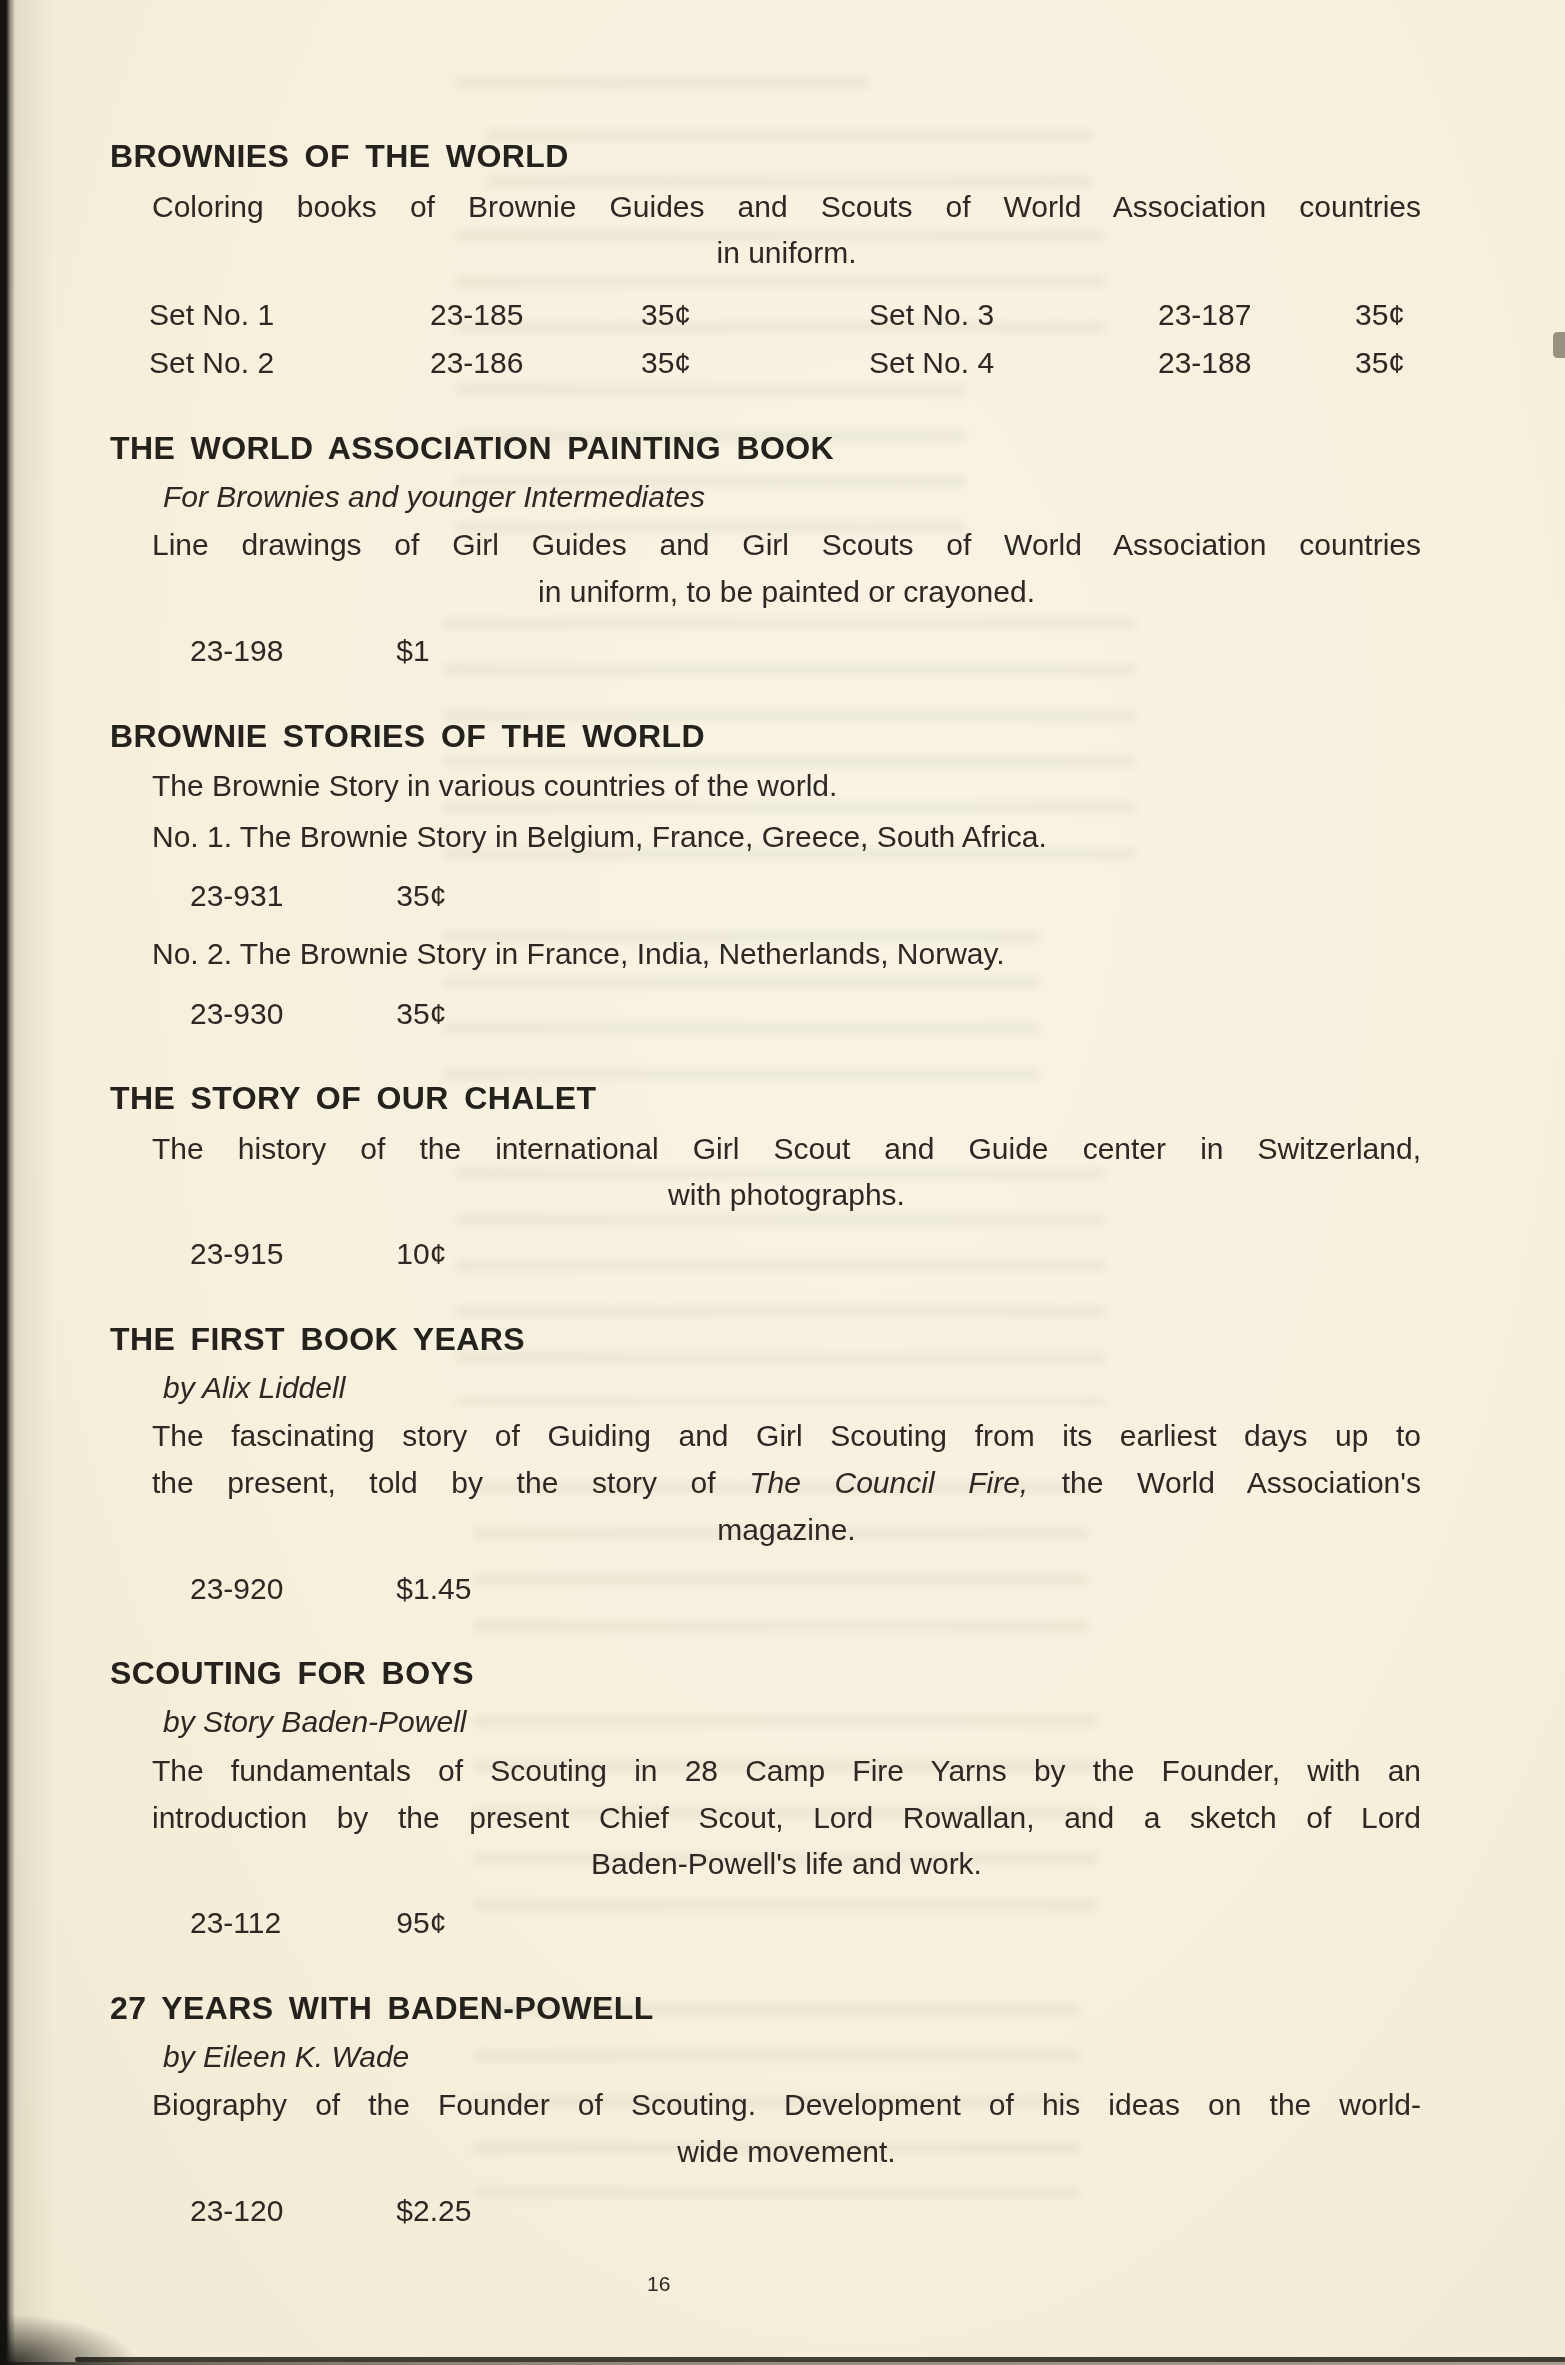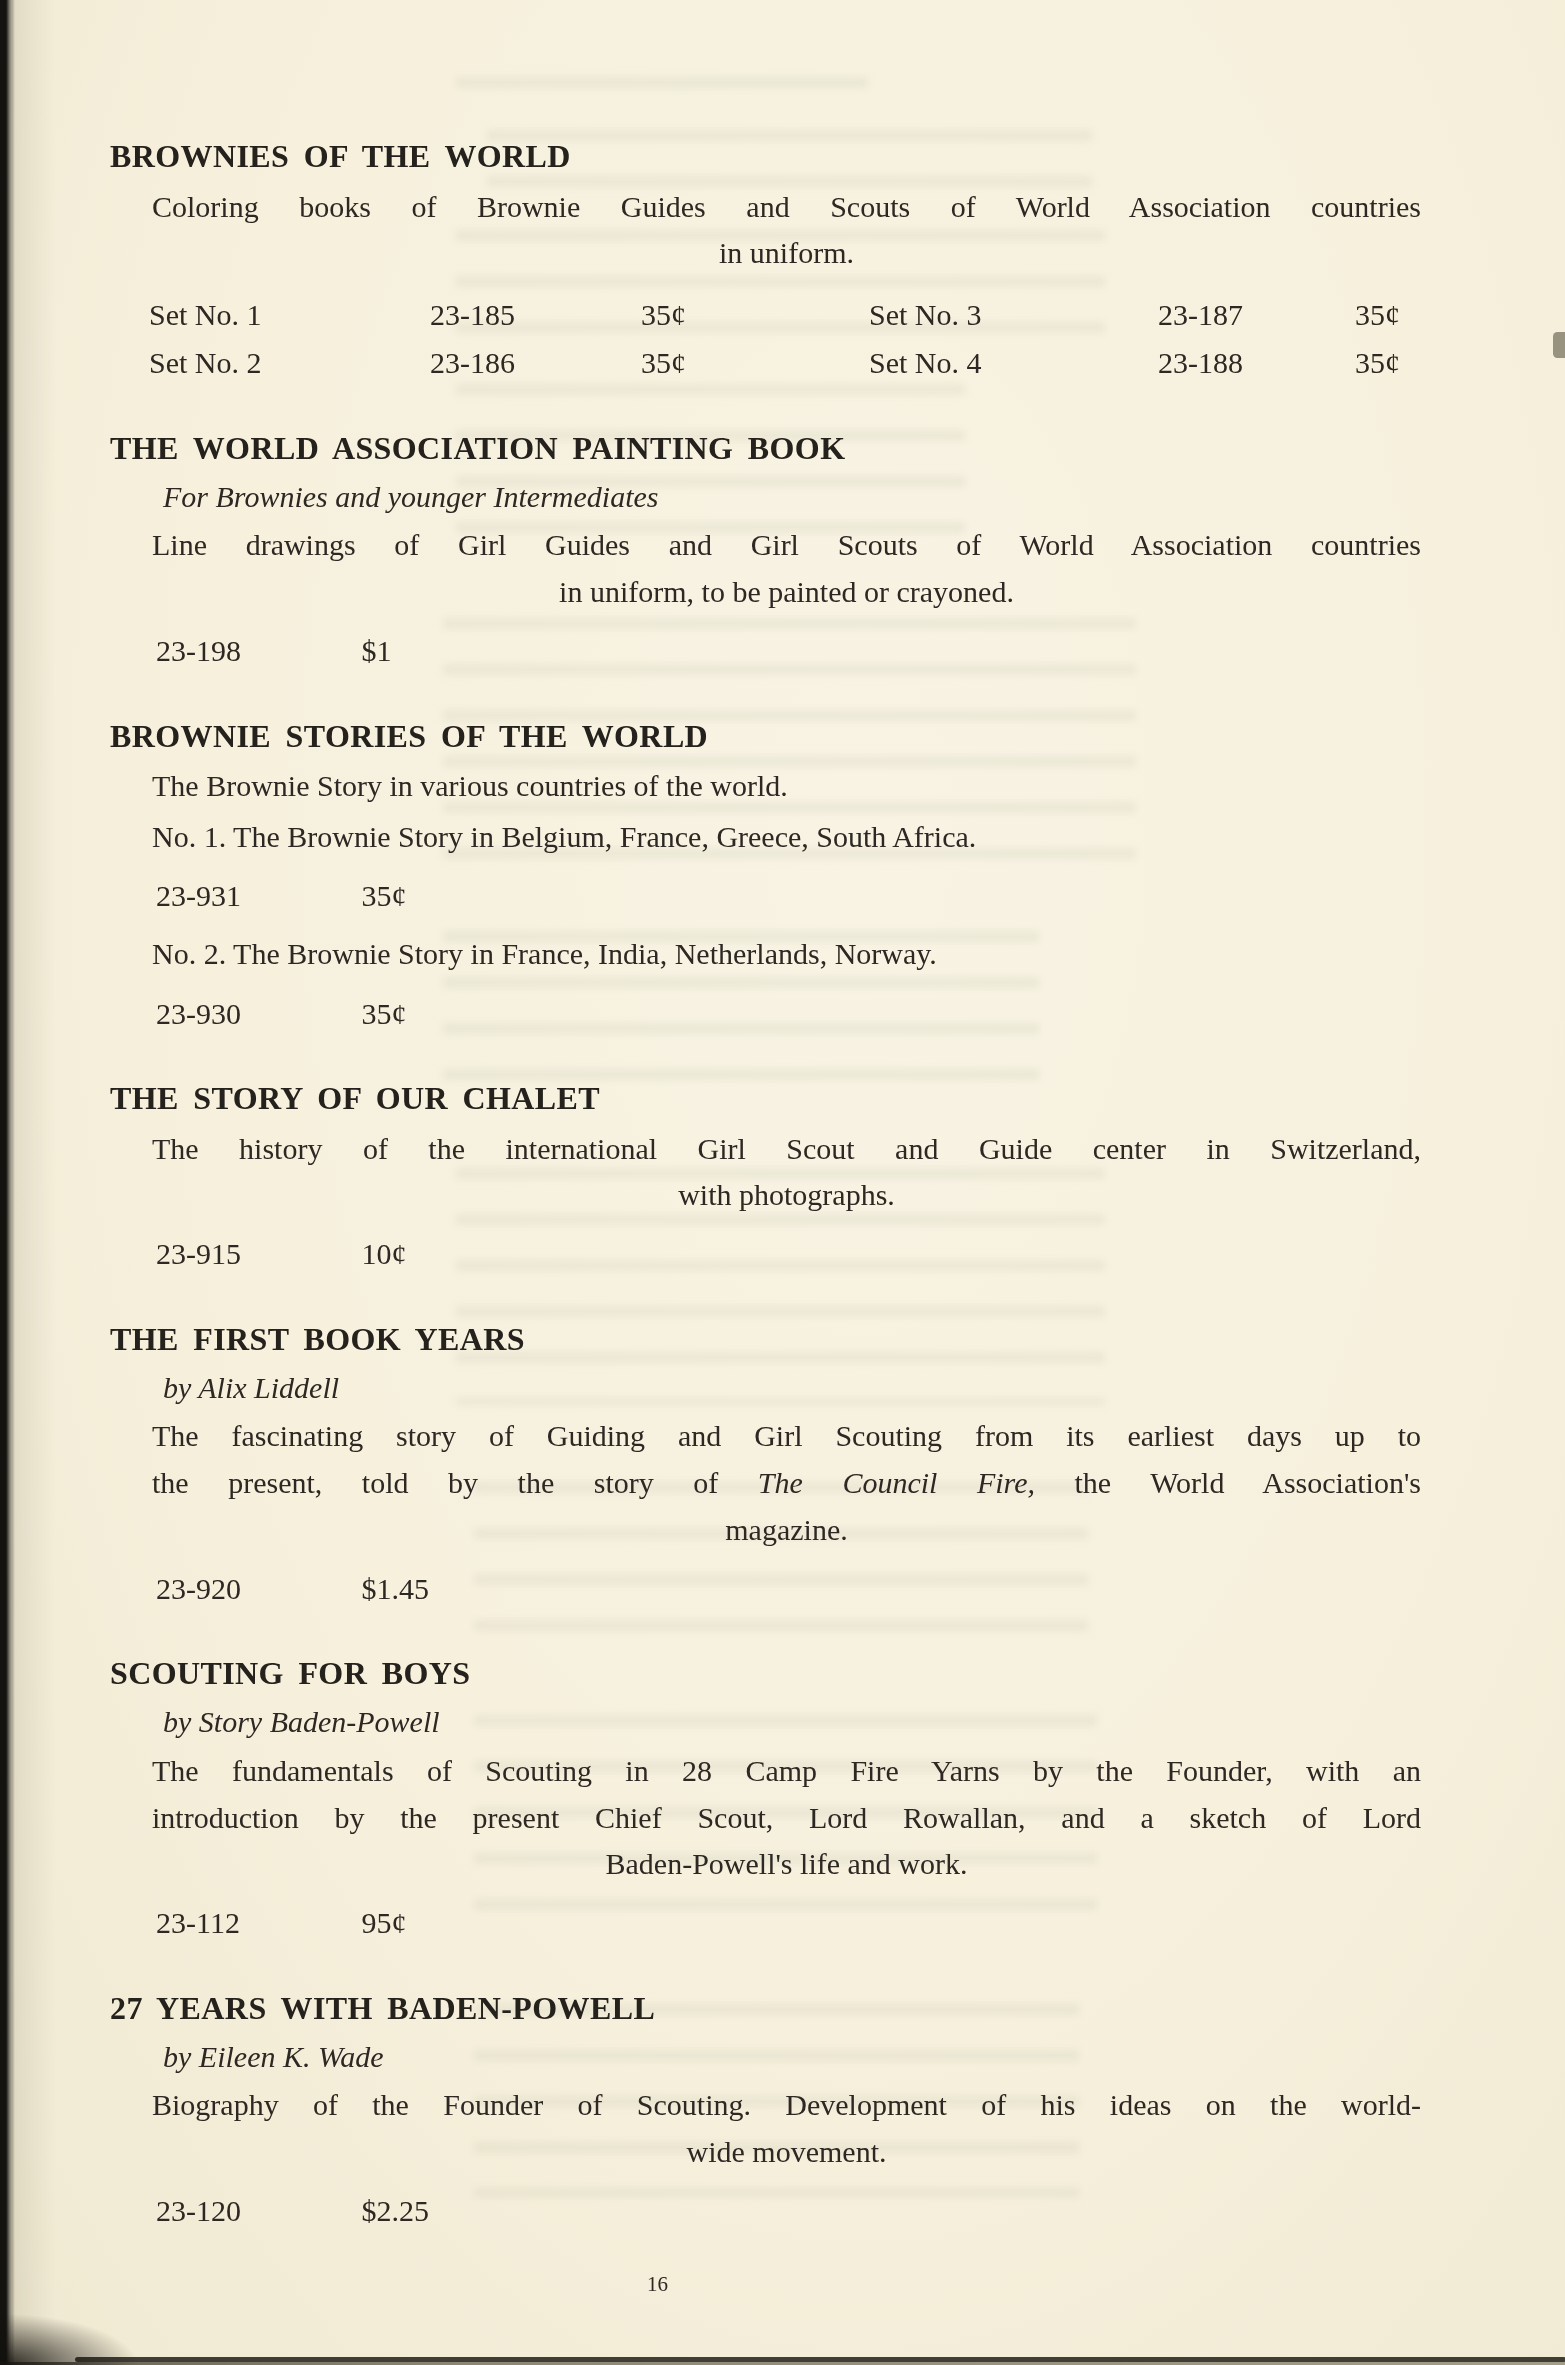--- a/index.html
+++ b/index.html
@@ -2,21 +2,21 @@
 <html style="font-size:14px"><head>
 <meta charset="utf-8">
 <style>
   html,body{margin:0;padding:0;background:#6e6a5e;}
   .page{
     position:relative;
     width:1566px;height:2366px;
     overflow:hidden;
     background:
       radial-gradient(ellipse at 55% 35%, #f8f3e3 0%, #f6f0dd 55%, #f0e9d2 100%);
-    font-family:Liberation Serif, serif;
+    font-family:Liberation Sans, sans-serif;
     color:#2d2823;
   }
   
   .edge-left{position:absolute;left:0;top:0;bottom:0;width:15px;z-index:4;
     background:linear-gradient(90deg,#14130f 0px,#14130f 6.1px,rgba(20,19,15,.5) 9.6px,rgba(20,19,15,0) 15px);}
   .gutter{position:absolute;left:12.3px;top:0;bottom:0;width:44px;z-index:1;
     background:linear-gradient(90deg,rgba(95,85,60,.12),rgba(95,85,60,0));}
   .edge-bottom-line{position:absolute;left:75px;right:0;bottom:4.4px;height:4.4px;z-index:4;
     background:rgba(32,30,24,.85);border-radius:2.6px;}
   .edge-bottom{position:absolute;left:0;right:0;bottom:0;height:4.4px;z-index:4;opacity:.75;
@@ -34,21 +34,21 @@
   section{margin-bottom:37px;}
   .h{margin:0;font-size:32px;font-weight:bold;line-height:1.5;
      letter-spacing:0.4px;word-spacing:6.1px;color:#25211c;}
   .body{margin:3.5px 0 0 42px;font-size:30px;line-height:1.56;}
   .line{display:block;text-align:center;}
   .fill{text-align:justify;text-align-last:justify;}
   .sub{margin:1.8px 0 0 53px;font-size:30px;font-style:italic;line-height:1.5;}
   .sets{display:grid;grid-template-columns:281px 211px 228px 289px 197px auto;
         margin:14px 0 0 39px;font-size:30px;line-height:1.6;}
   .codeline{margin:12.3px 0 0 46px;font-size:30px;line-height:1.55;}
-  .code{display:inline-block;min-width:198px;}
+  .code{display:inline-block;min-width:198px;margin-left:34px;}
   .pageno{margin-top:31px;padding-left:537px;font-size:21px;}
   i{font-style:italic;}
 </style>
 </head>
 <body>
 
 <div class="page">
 
   <div class="gutter"></div>
   <div class="ghost" style="top:77px;left:456px;width:412px;height:37px;"></div>

